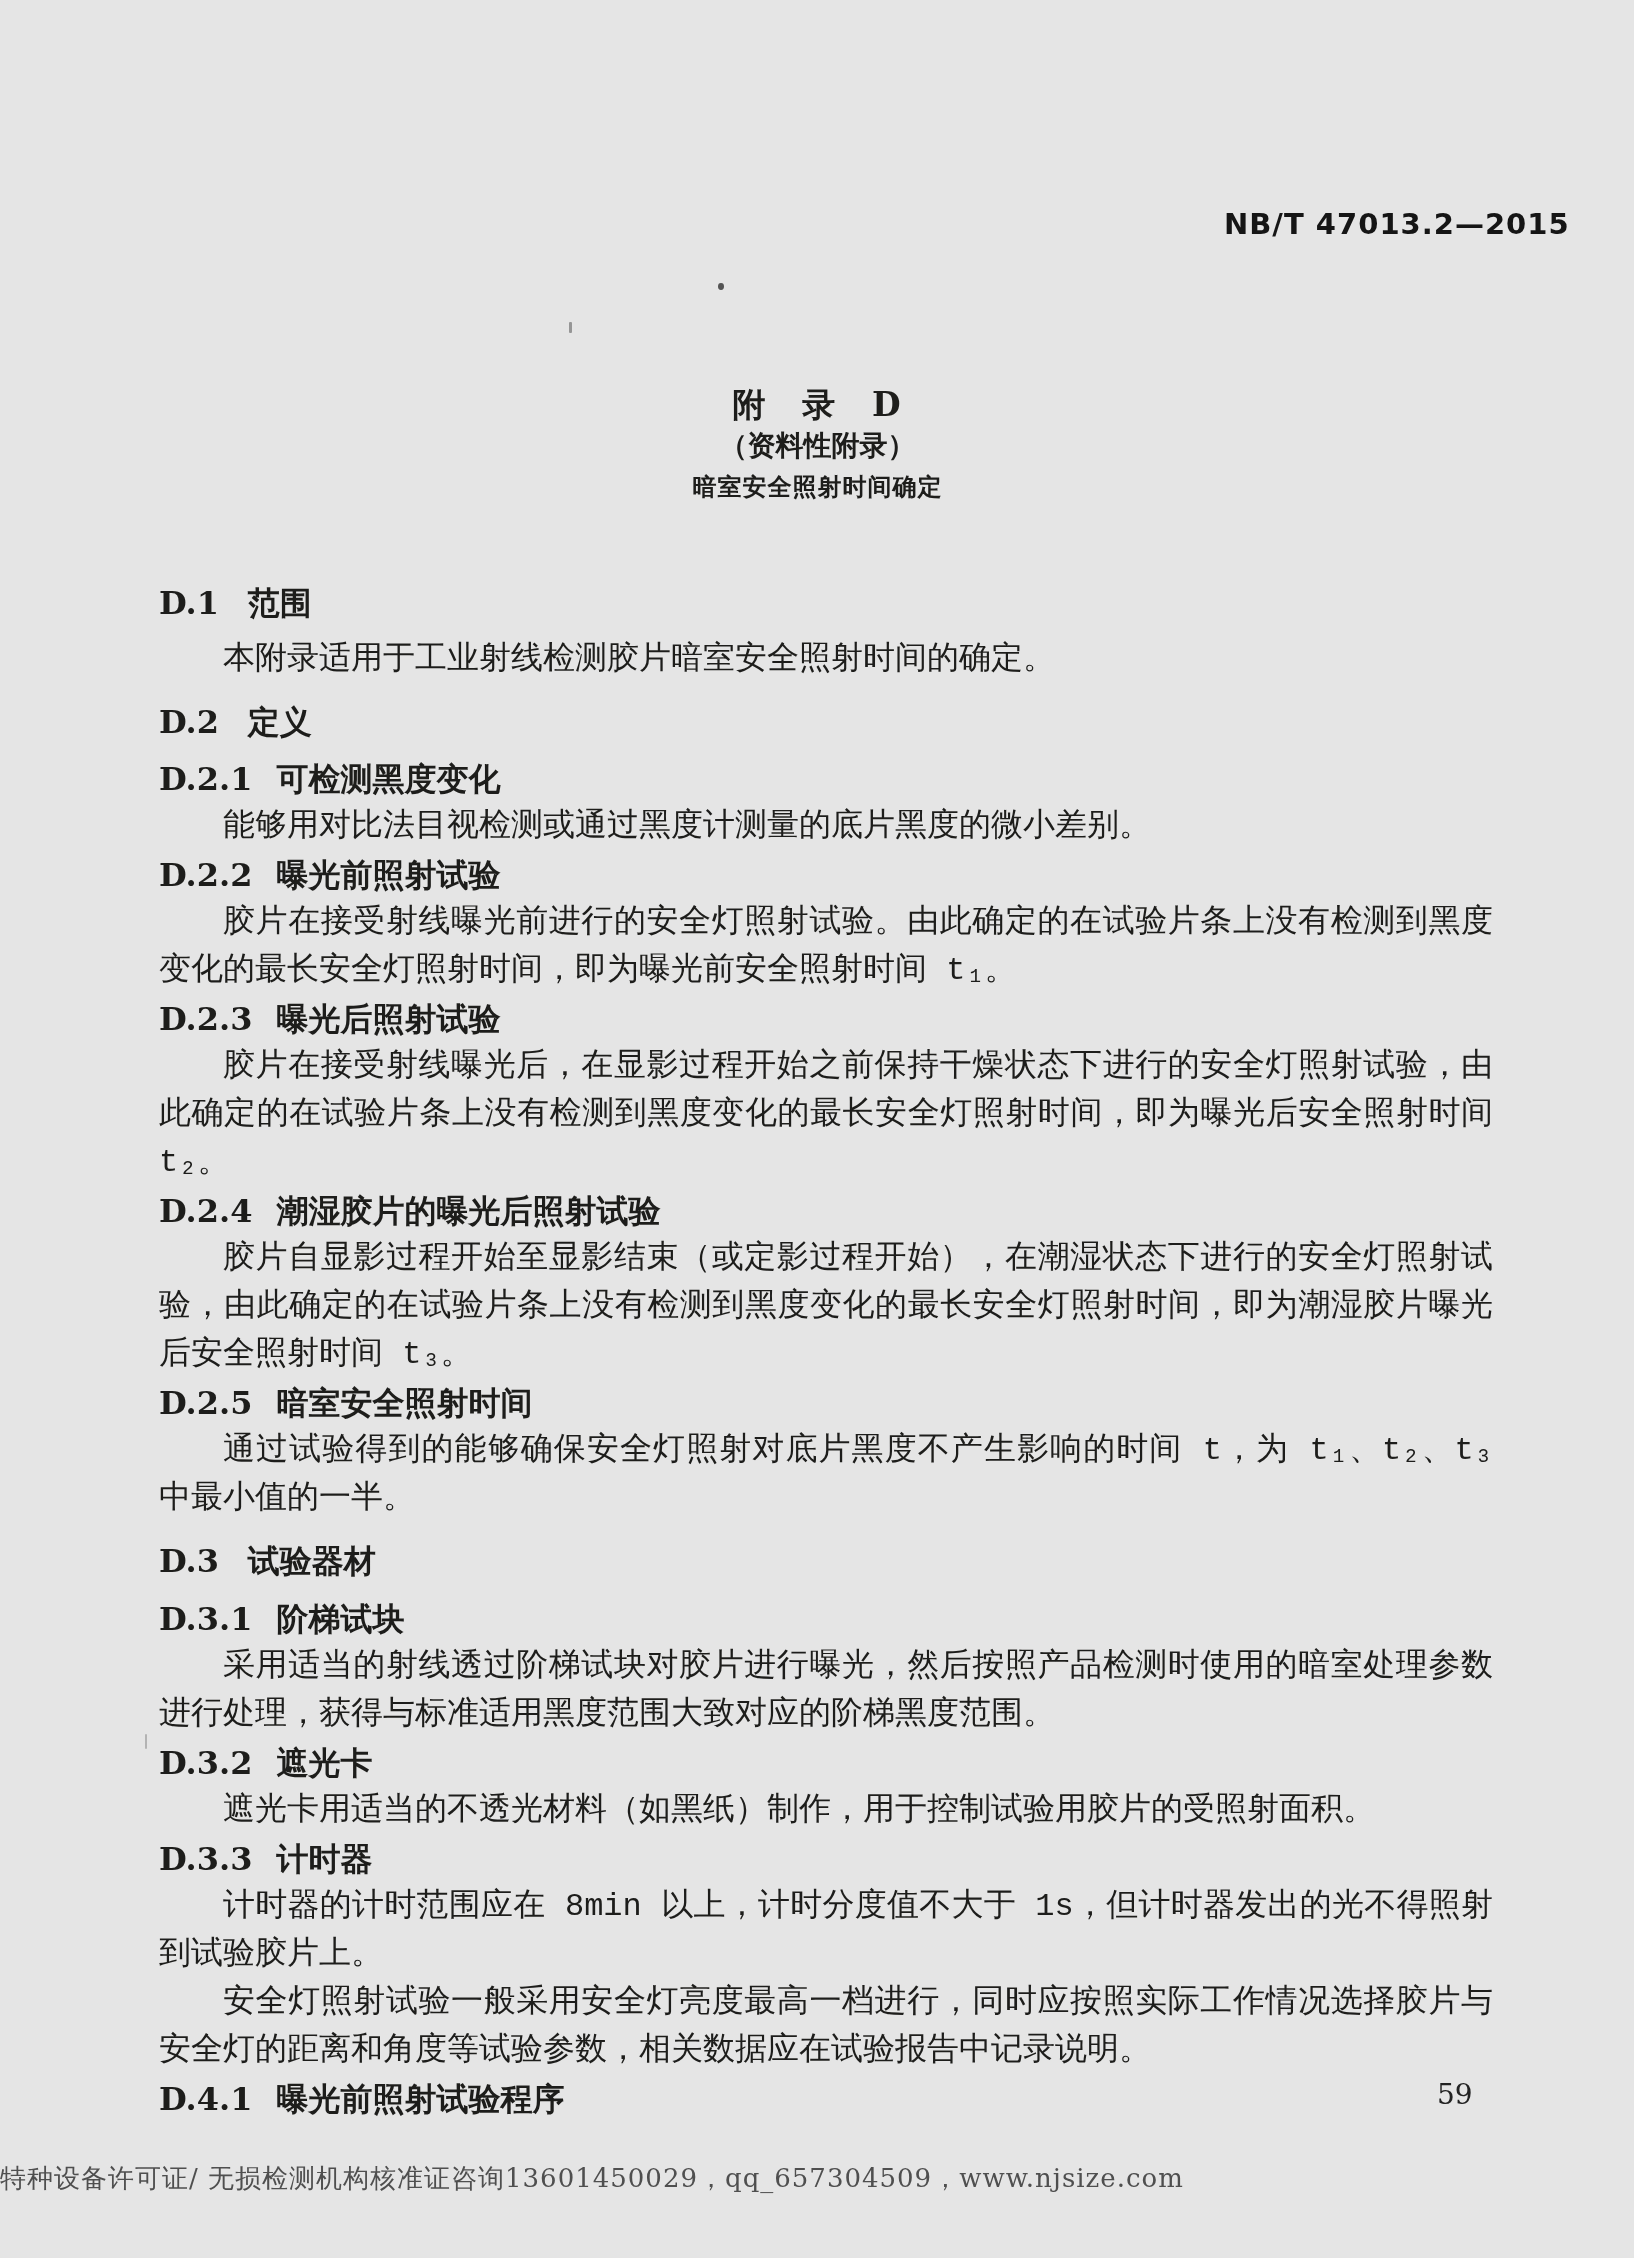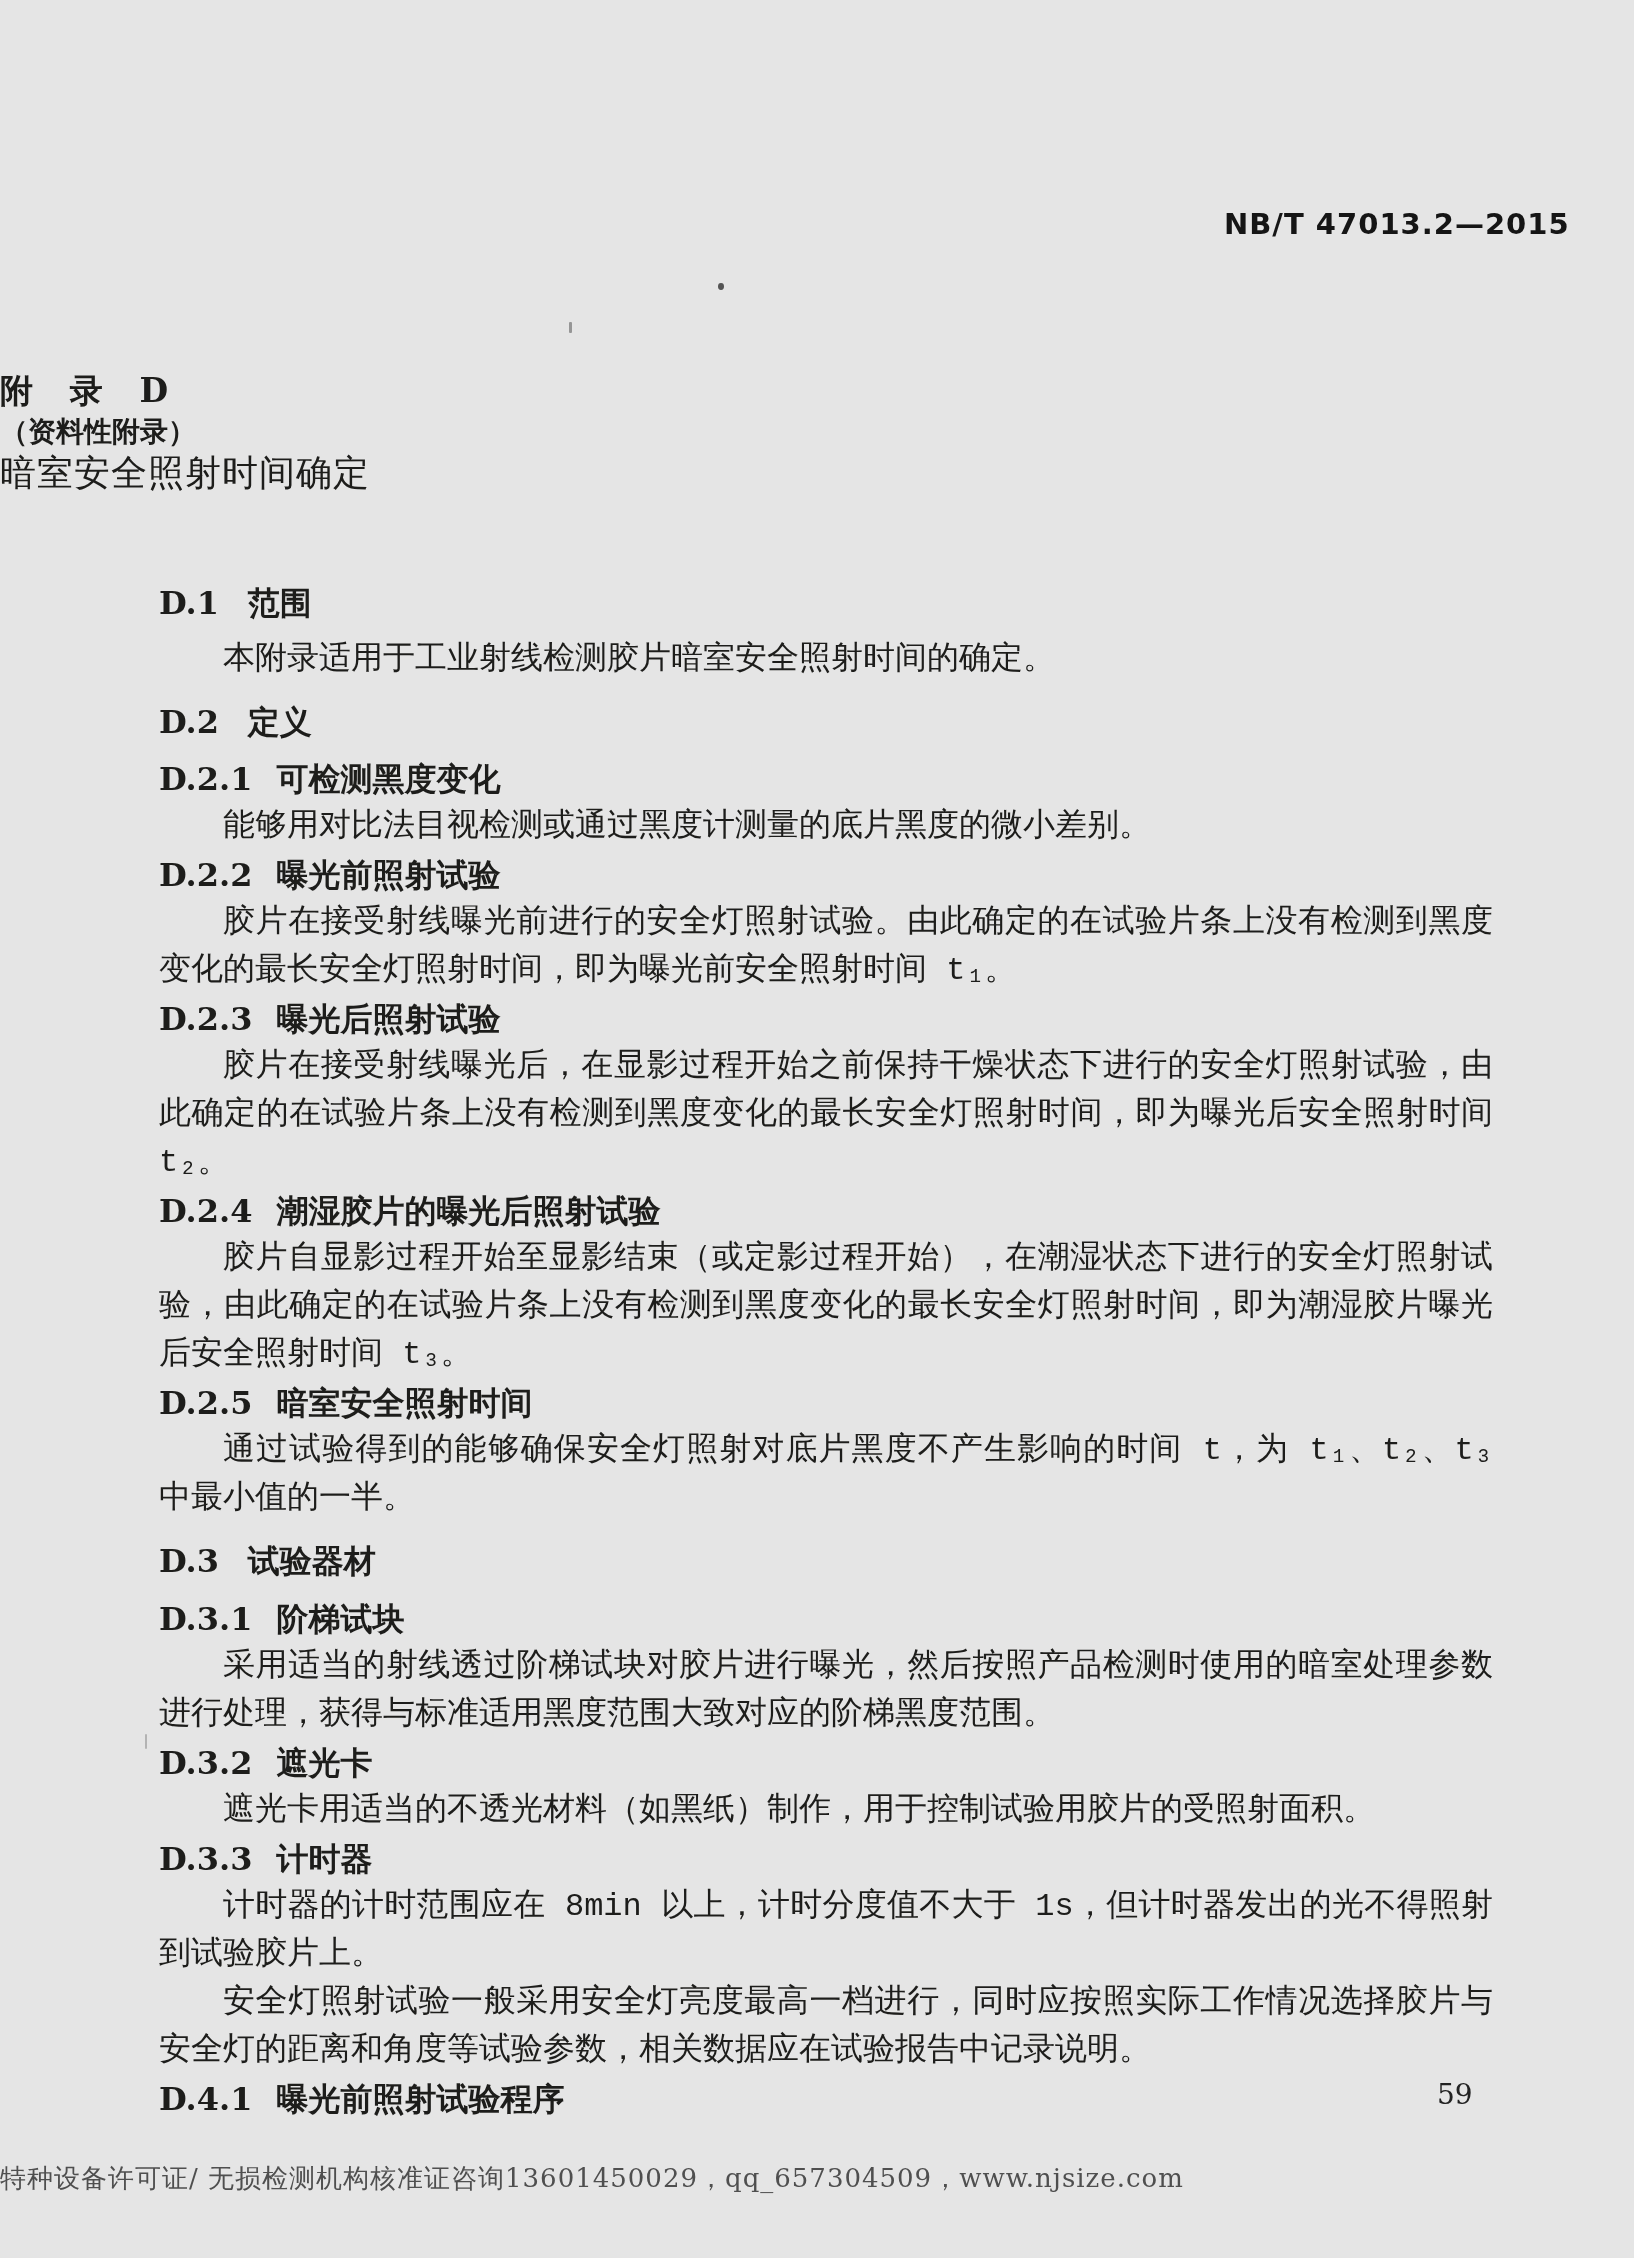--- a/index.html
+++ b/index.html
@@ -5,24 +5,24 @@
   html,body{margin:0;padding:0;background:#ffffff;}
   .page{
     position:relative;width:1635px;height:2258px;background:#e5e5e5;overflow:hidden;
     font-family:"DejaVu Serif","Liberation Serif",serif;color:#1d1d1b;
   }
   .hdr{
     position:absolute;top:207px;left:1224px;
     font-family:"DejaVu Sans","Liberation Sans",sans-serif;
     font-weight:700;font-size:29px;letter-spacing:1px;color:#151515;white-space:nowrap;
   }
-  .titleblock{position:absolute;top:370px;left:0;width:100%;text-align:left;}
+  .titleblock{position:absolute;top:384px;left:0;width:100%;text-align:center;}
   .t1{font-size:33px;font-weight:700;line-height:41px;letter-spacing:1.9px;}
   .t2{font-size:28px;font-weight:700;line-height:41px;}
-  .t3{font-size:36px;font-weight:400;line-height:42px;letter-spacing:1px;}
+  .t3{font-size:24px;font-weight:700;line-height:42px;letter-spacing:1px;}
   .main{position:absolute;left:159px;top:565px;width:1334px;}
   .h1{font-size:32px;font-weight:700;line-height:48px;margin:13.5px 0 9.7px;}
   .h2{font-size:32px;font-weight:700;line-height:48px;margin:0;}
   .num{margin-right:0.9em;}
   .h2 .num{margin-right:0.75em;}
   .para{font-size:32px;line-height:48px;margin:0;text-indent:2em;text-align:justify;font-family:Liberation Mono, monospace;}
   .pageno{position:absolute;left:1437px;top:2078px;font-size:28px;color:#222;}
   .watermark{
     position:absolute;top:2161px;left:0;width:100%;
     font-size:26px;color:#4f4f4f;letter-spacing:1px;filter:blur(0.4px);white-space:nowrap;

